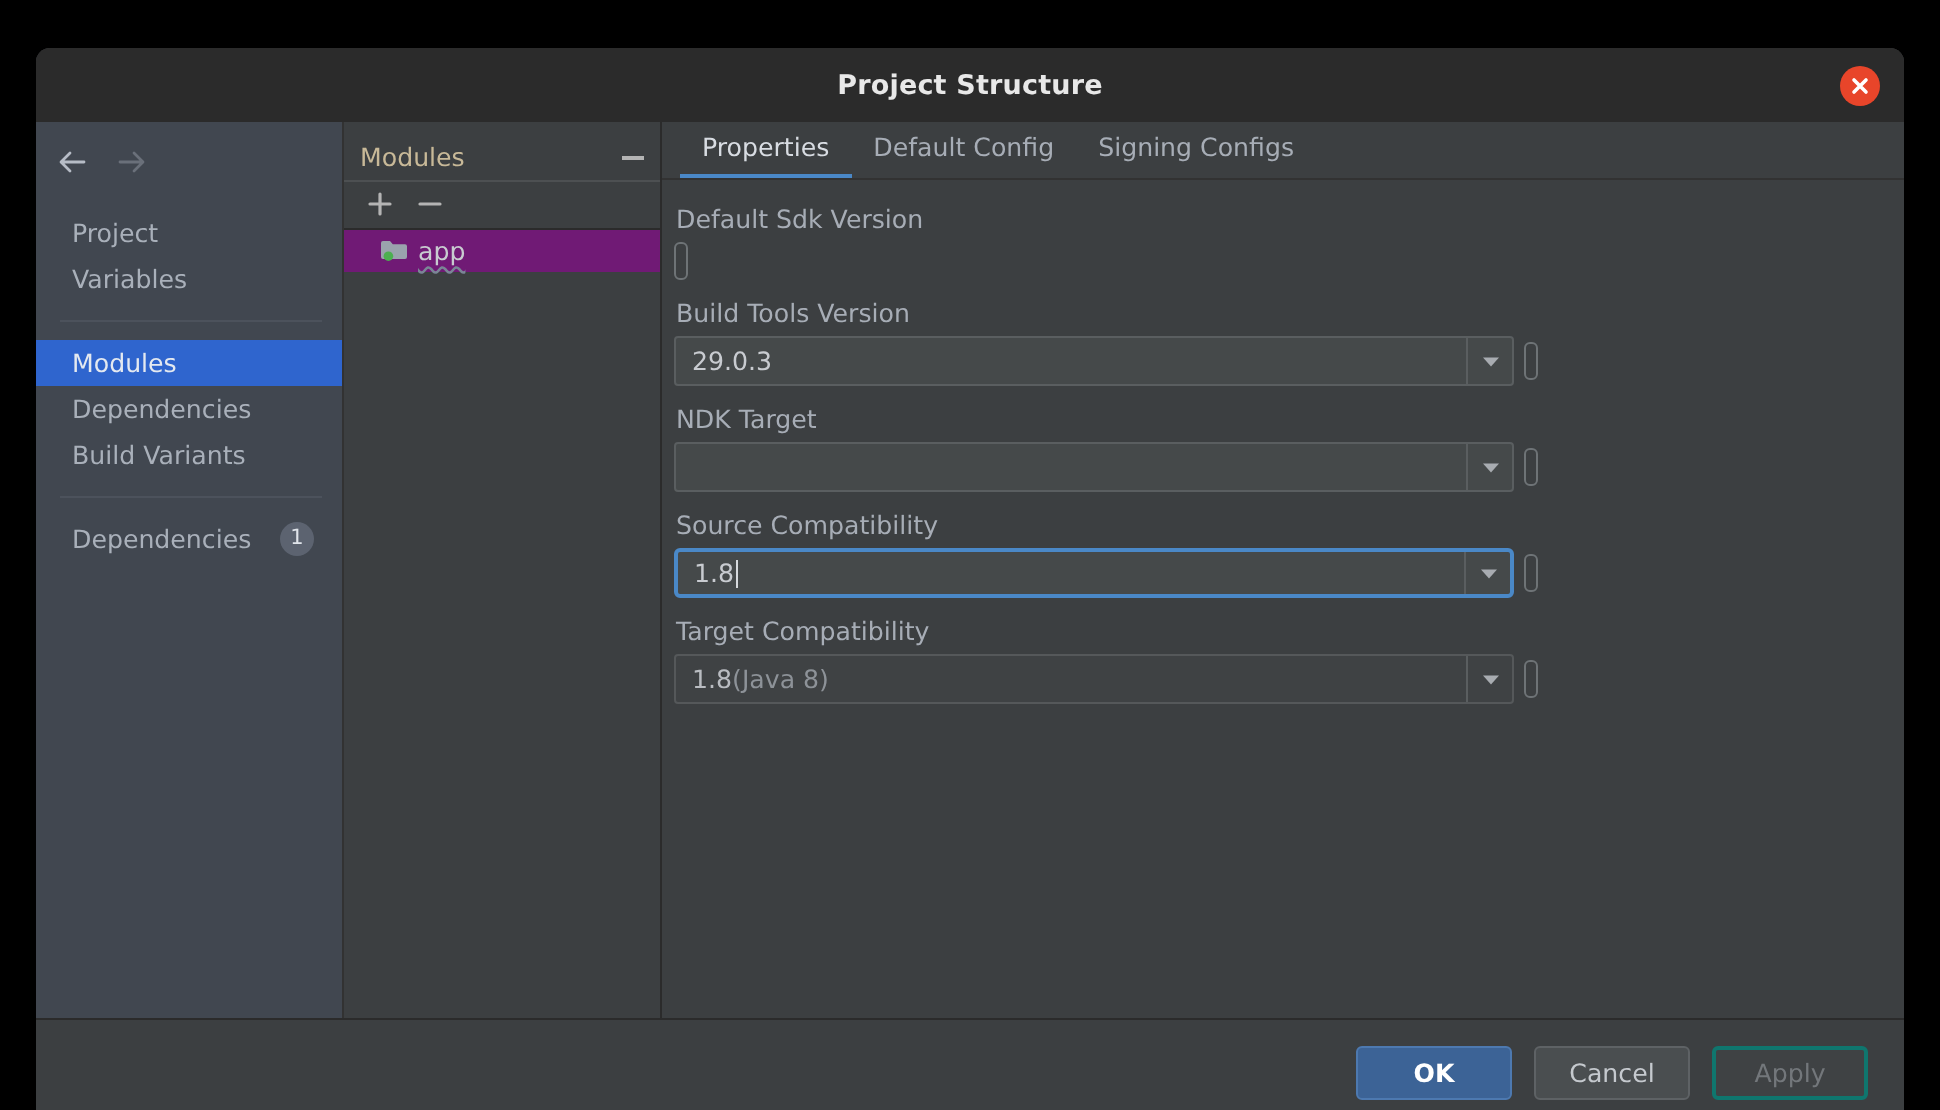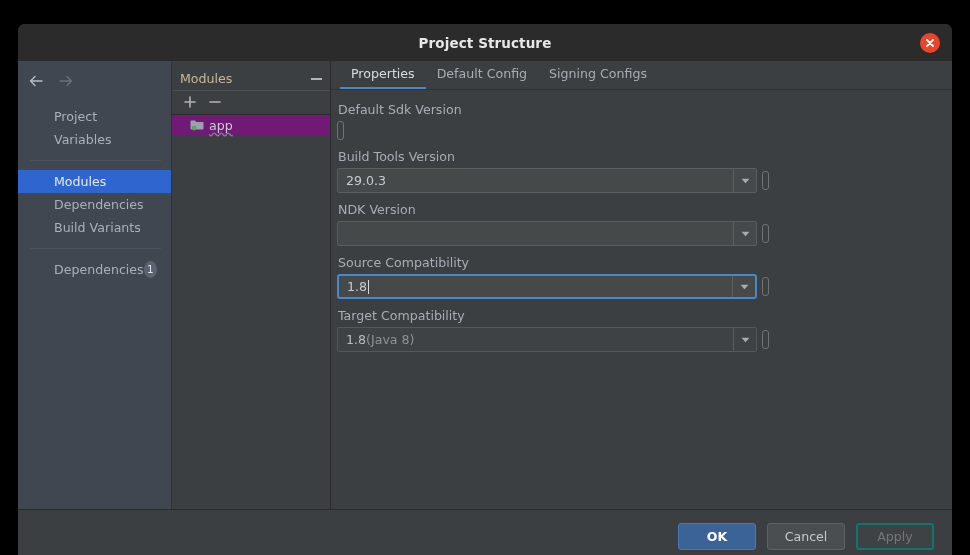--- a/index.html
+++ b/index.html
@@ -82,21 +82,21 @@
     padding-left: 10px;
     gap: 14px;
   }
   .nav-arrow { cursor: pointer; display: block; }
   .nav-arrow.disabled { cursor: default; }
 
   .nav-group { padding-top: 10px; }
   .nav-item {
     height: 23px;
     line-height: 23px;
-    padding-left: 36px;
+    padding-left: 18px;
     font-size: 12.6px;
     color: #a9b0ba;
     cursor: pointer;
     white-space: nowrap;
   }
   .nav-item.selected {
     background: #2f65ce;
     color: #e4e9f0;
   }
   .nav-sep {
@@ -426,21 +426,21 @@
                 <svg width="9" height="6" viewBox="0 0 9 6">
                     <path d="M0.5 0.8 H8.5 L4.5 5.2 Z" fill="#a8acb1"></path>
                   </svg>
               </div>
             </div>
             <div class="var-button"></div>
           </div>
         </div>
 
         <div class="field-block">
-          <div class="field-label">NDK Version</div>
+          <div class="field-label">NDK Target</div>
           <div class="field-row">
             <div class="combo">
               <div class="combo-text">
                   <span class="strong"></span>
                   <span class="muted"></span>
                 </div>
               <div class="combo-arrow">
                 <svg width="9" height="6" viewBox="0 0 9 6">
                     <path d="M0.5 0.8 H8.5 L4.5 5.2 Z" fill="#a8acb1"></path>
                   </svg>

